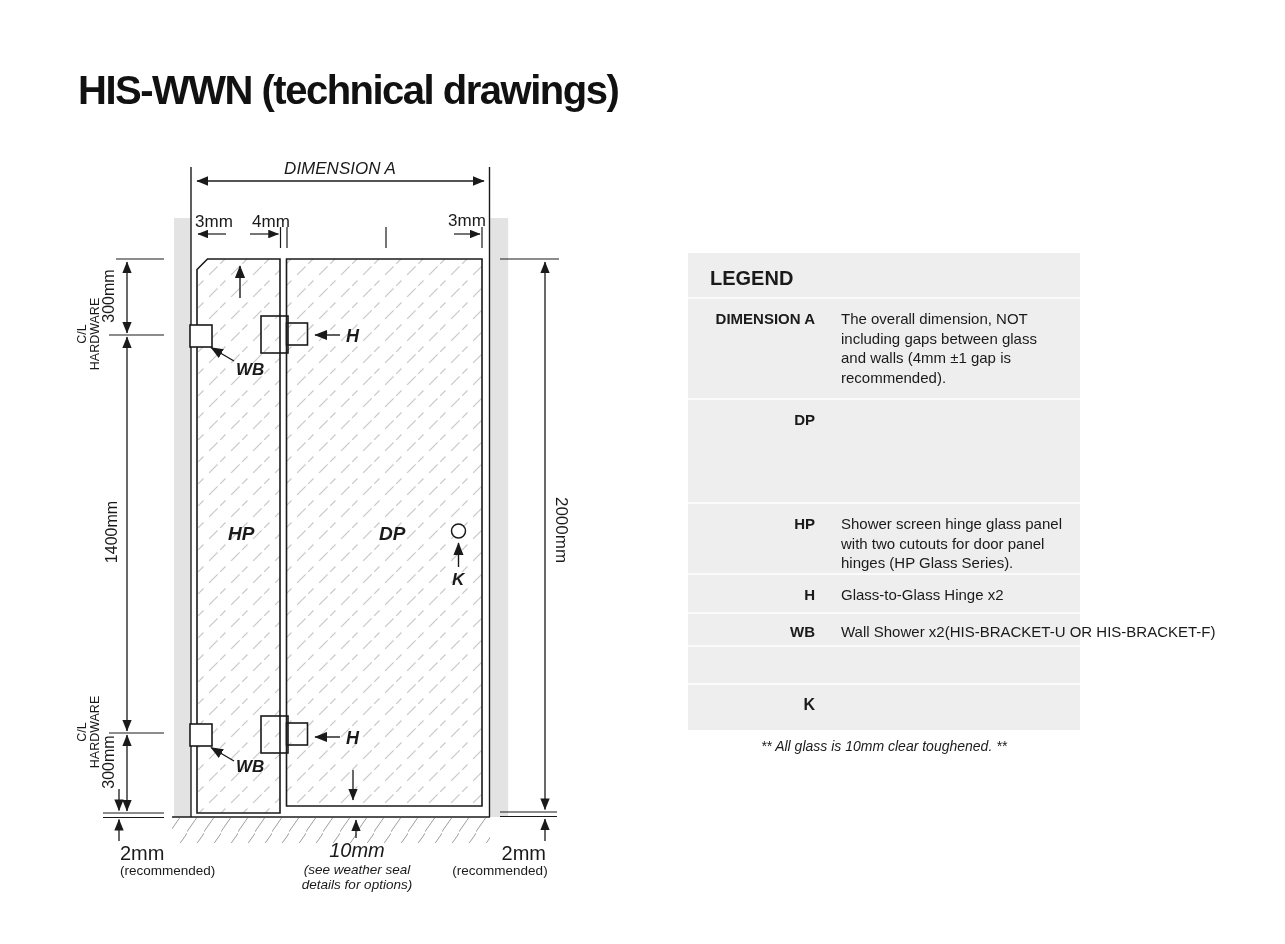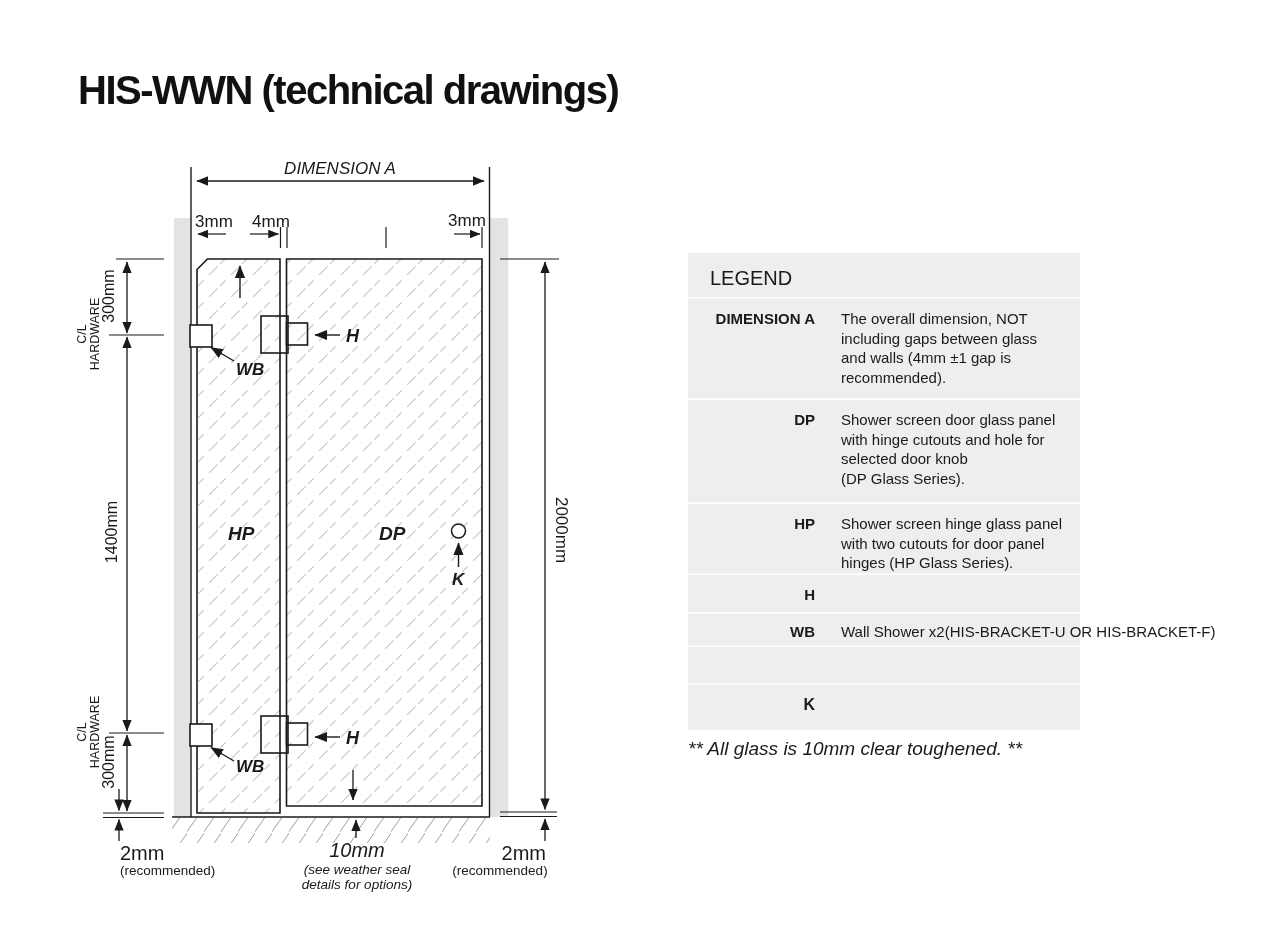--- a/index.html
+++ b/index.html
@@ -6,36 +6,36 @@
   .page{position:relative;width:1285px;height:944px;background:#fff;overflow:hidden;
         font-family:"Liberation Sans",sans-serif;color:#1a1a1a;}
   h1.title{position:absolute;left:78px;top:68px;margin:0;font-size:40px;font-weight:bold;
            letter-spacing:-1.5px;color:#111;}
   svg text{font-family:"Liberation Sans",sans-serif;fill:#1a1a1a;}
   .dwg{position:absolute;left:0;top:0;}
 
   
   .legend{position:absolute;left:688px;top:253px;width:392px;background:#eeeeee;}
   .legend .hd{box-sizing:border-box;height:44px;padding:14px 0 0 22px;
-              font-size:20px;font-weight:normal;letter-spacing:0;}
+              font-size:20px;font-weight:bold;letter-spacing:0;}
   .lrow{box-sizing:border-box;display:flex;border-top:2px solid #fbfbfb;
         font-size:15px;line-height:19.5px;}
   .lrow .term{flex:0 0 127px;text-align:right;font-weight:bold;padding-top:10px;}
   .lrow .desc{margin-left:26px;width:247px;white-space:pre-line;padding-top:10px;}
   .r1{min-height:101px;}
   .r2{min-height:104px;}
   .r3{min-height:71px;}
   .r4{min-height:39px;}
   .r5{min-height:33px;}
   .r5 .desc{white-space:nowrap;width:auto;overflow:visible;padding-top:8px;}
   .r5 .term{padding-top:8px;}
   .r6{min-height:38px;}
   .r7{min-height:47px;font-size:16px;}
-  .footnote{position:absolute;left:688px;top:738px;width:392px;
-            font-style:italic;font-size:19px;color:#1a1a1a;}
+  .footnote{position:absolute;left:688px;top:738px;width:392px;text-align:center;
+            font-style:italic;font-size:14px;color:#1a1a1a;}
 </style>
 </head>
 <body>
 
 <div class="page">
 
   <h1 class="title">HIS-WWN (technical drawings)</h1>
 
   <svg class="dwg" width="680" height="944" viewBox="0 0 680 944">
     <defs>
@@ -174,33 +174,30 @@
     <div class="hd">LEGEND</div>
     <div class="lrow r1">
       <div class="term">DIMENSION A</div>
       <div class="desc">The overall dimension, NOT
 including gaps between glass
 and walls (4mm ±1 gap is
 recommended).</div>
     </div>
     <div class="lrow r2">
       <div class="term">DP</div>
-      <div class="desc">Shower screen door glass panel
-with hinge cutouts and hole for
-selected door knob
-(DP Glass Series).</div>
     </div>
     <div class="lrow r3">
       <div class="term">HP</div>
       <div class="desc">Shower screen hinge glass panel
 with two cutouts for door panel
 hinges (HP Glass Series).</div>
     </div>
     <div class="lrow r4">
       <div class="term">H</div>
+      <div class="desc">Glass-to-Glass Hinge x2</div>
     </div>
     <div class="lrow r5">
       <div class="term">WB</div>
       <div class="desc">Wall Shower x2(HIS-BRACKET-U OR HIS-BRACKET-F)</div>
     </div>
     <div class="lrow r6">
       <div class="term"></div>
       <div class="desc"></div>
     </div>
     <div class="lrow r7">

